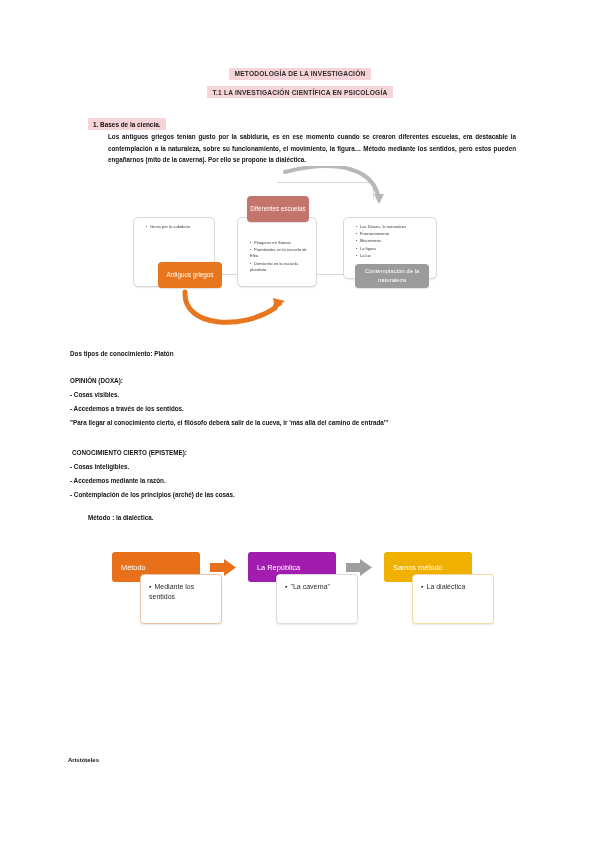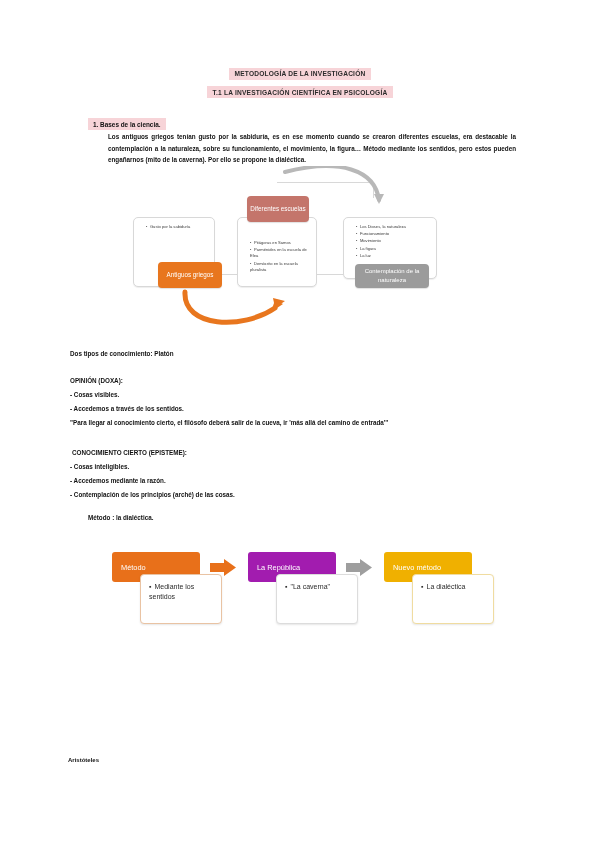--- a/index.html
+++ b/index.html
@@ -210,21 +210,21 @@
       <div class="body">
         <span class="b">"La caverna"</span>
       </div>
     </div>
 
     <svg class="arrow" style="left:234px;" viewBox="0 0 26 17">
       <path d="M0 4 h14 V0 l12 8.5 -12 8.5 V13 H0 Z" fill="#9e9e9e"></path>
     </svg>
 
     <div class="step s3" style="left:272px;">
-      <div class="head">Nuevo método</div>
+      <div class="head">Samos método</div>
       <div class="body">
         <span class="b">La dialéctica</span>
       </div>
     </div>
   </div>
 
   <div class="bottom-name">Aristóteles</div>
 
 </div>
 

